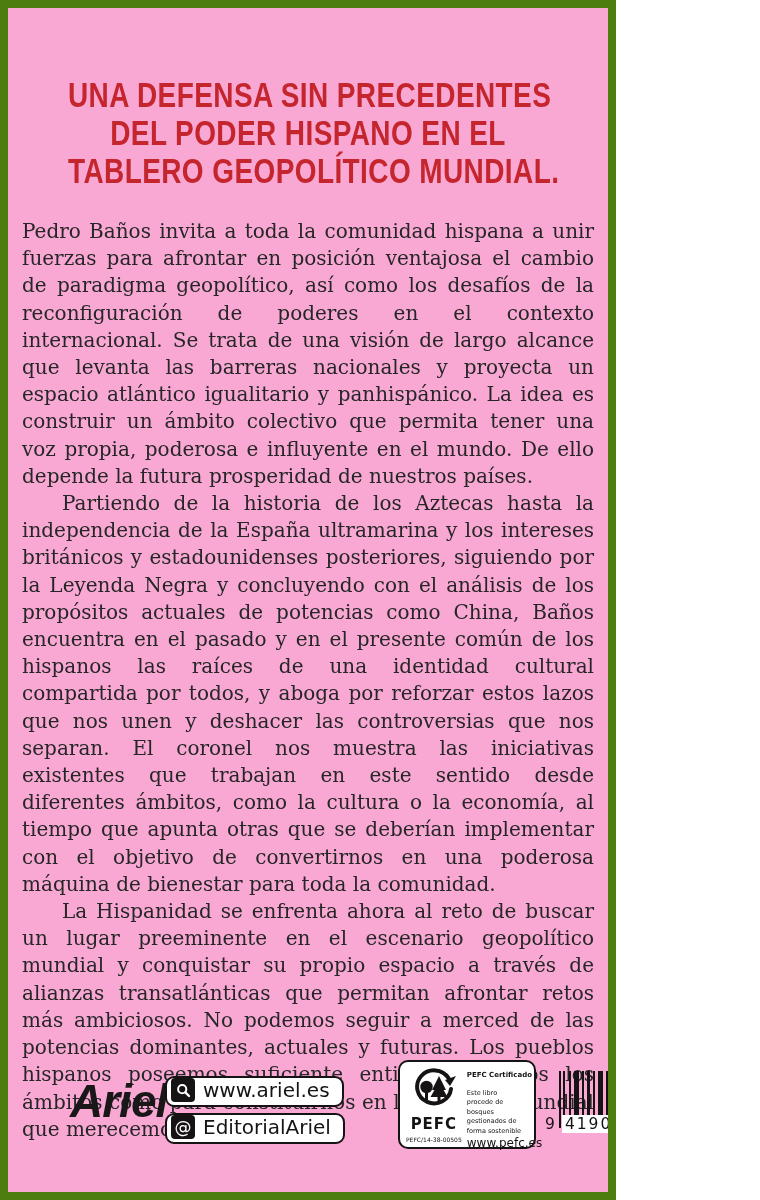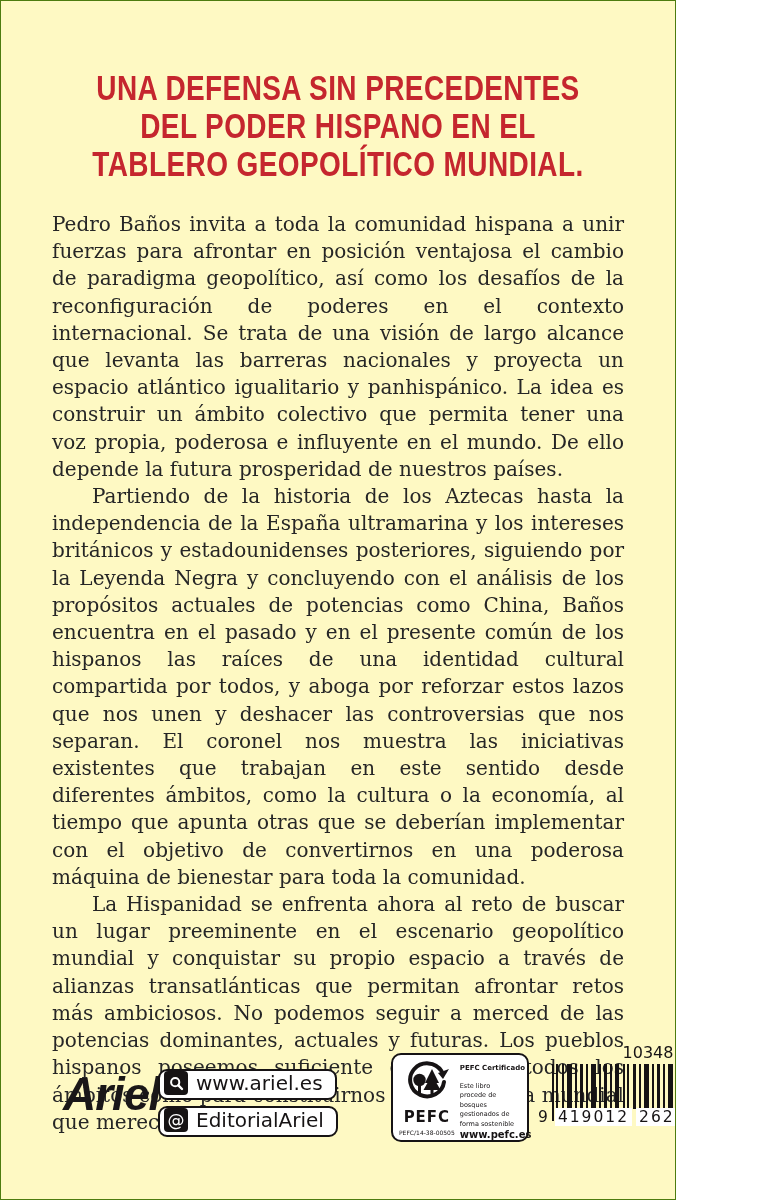--- a/index.html
+++ b/index.html
@@ -3,24 +3,24 @@
 <meta charset="utf-8">
 <style>
   html, body { margin: 0; padding: 0; }
   body {
     width: 760px; height: 1200px;
     background: #ffffff;
     font-family: "Liberation Serif", serif;
   }
   .page {
     position: relative;
-    width: 676px; height: 1200px;
+    width: 616px; height: 1200px;
     box-sizing: border-box;
-    border: 1px solid #4d7c0f;
-    background: #fef9c3;
+    border: 8px solid #4d7c0f;
+    background: #f9a8d4;
     overflow: hidden;
   }
 
   
   .headline {
     margin-top: 68px;
     text-align: center;
     transform: scaleX(0.80);
     transform-origin: 50% 0;
     color: #c5262e;
@@ -129,21 +129,21 @@
   }
   .pefc-right {
     flex: 1;
     display: flex; flex-direction: column;
     font-family: "DejaVu Sans", sans-serif;
     color: #161314;
     padding-top: 3px;
   }
   .pefc-title { font-size: 7px; font-weight: 700; }
   .pefc-desc { font-size: 6.5px; line-height: 1.45; margin-top: 10px; width: 58px; }
-  .pefc-site { font-size: 10px; font-weight: 700; margin-top: auto; margin-bottom: 4px; }
+  .pefc-site { font-size: 12px; font-weight: 400; margin-top: auto; margin-bottom: 4px; }
 
   
   .barcode {
     position: absolute;
     left: 537px; top: 1042px;
     width: 168px;
   }
   .barcode-sku {
     text-align: right;
     font-family: "DejaVu Sans", sans-serif;

